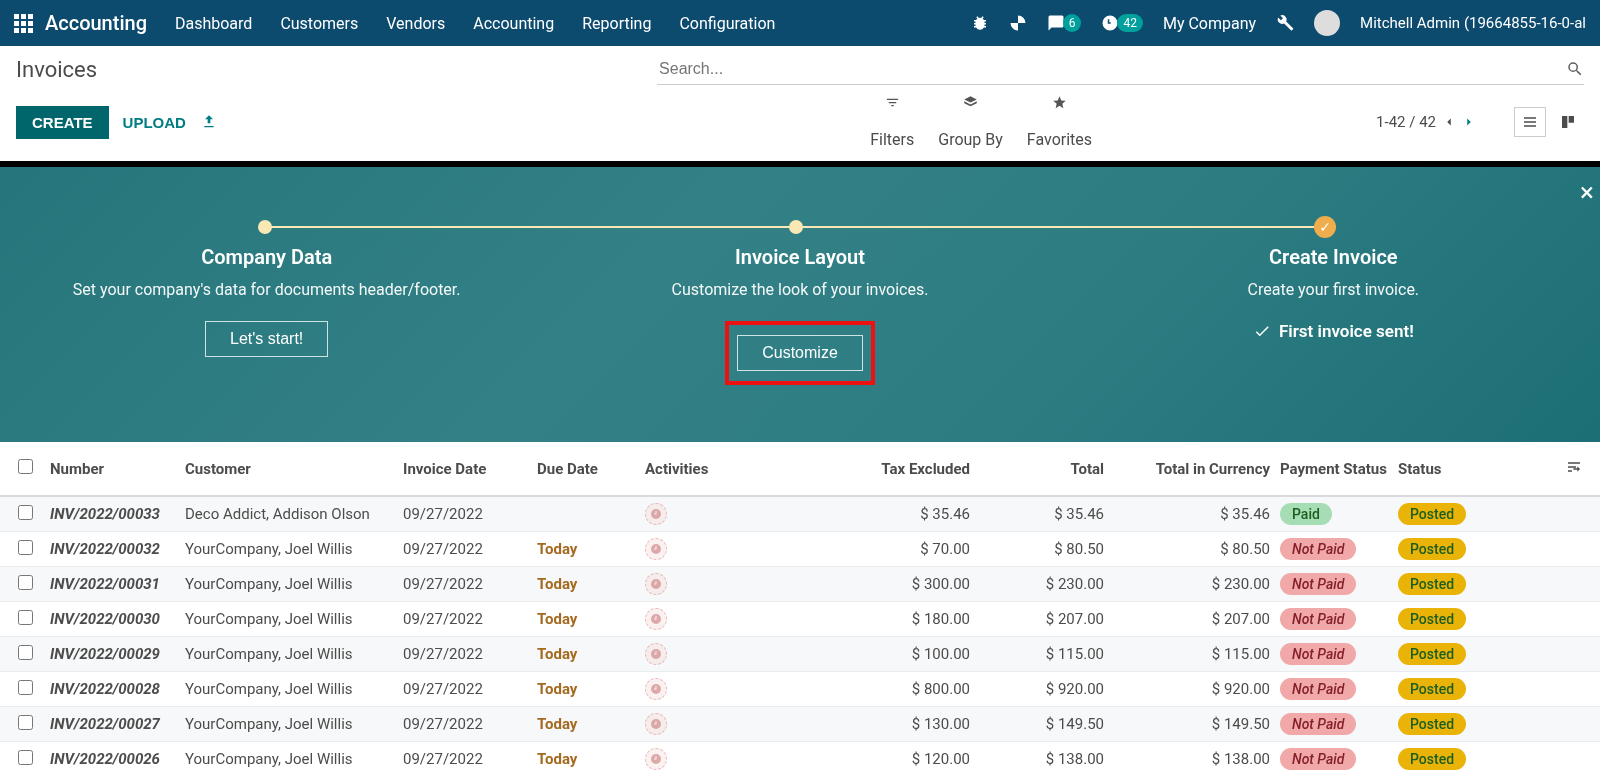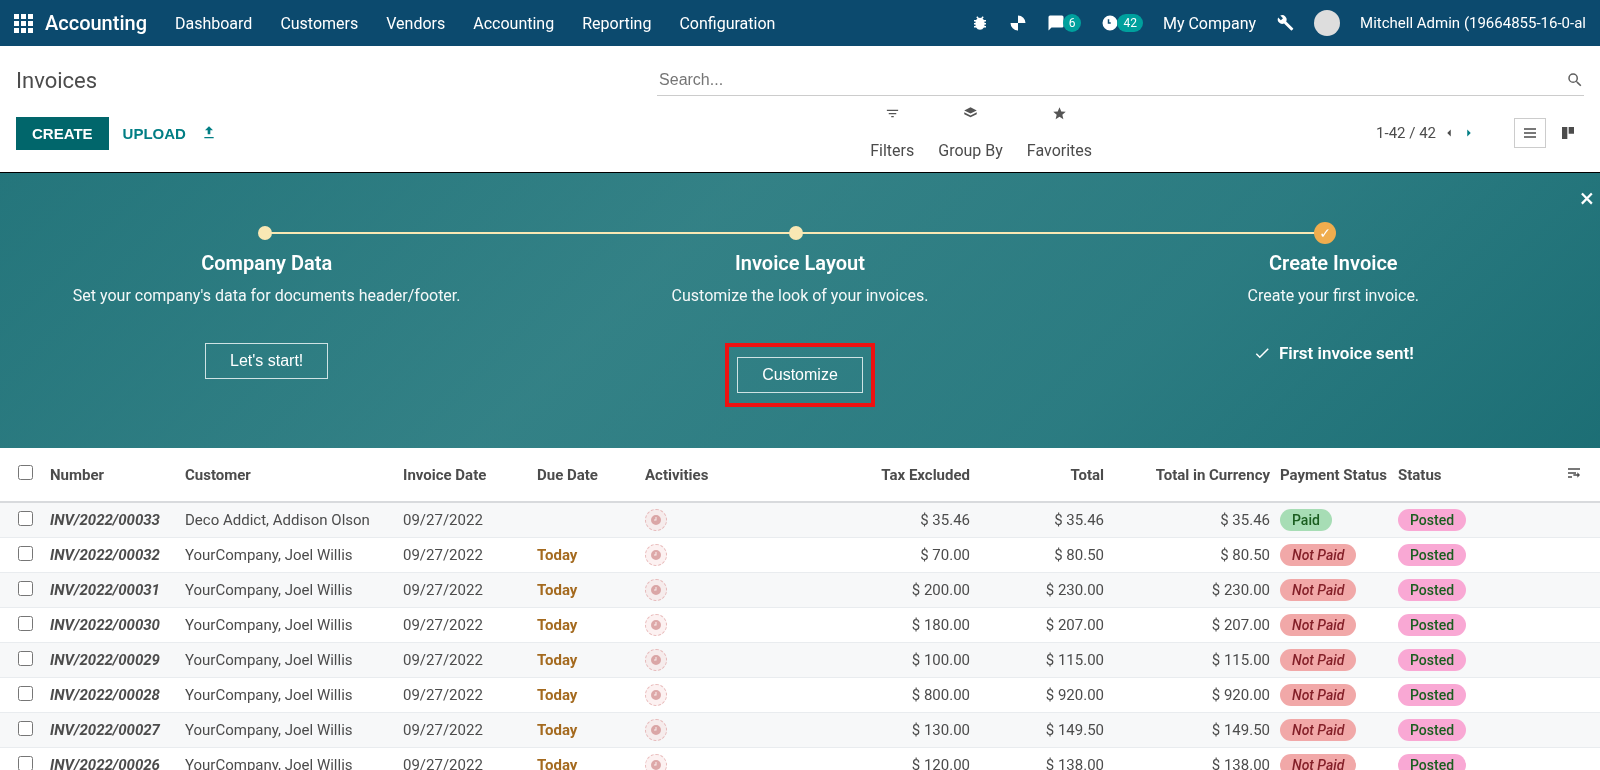--- a/index.html
+++ b/index.html
@@ -15,21 +15,21 @@
 .sp { flex: 1; }
 .sys { display: flex; align-items: center; gap: 20px; }
 .sysicon { fill: #fff; width: 18px; height: 18px; display: block; }
 .chipwrap { position: relative; display: flex; align-items: center; }
 .chip { background: #00A09D; color: #fff; font-size: 12px; padding: 2px 6px; border-radius: 10px; margin-left: -2px; }
 .company { font-size: 16px; }
 .avatar { width: 26px; height: 26px; background: #ddd; border-radius: 50%; overflow: hidden; display: inline-block; }
 .username { font-size: 15px; }
 
 
-.cp { padding: 19px 16px 0; border-bottom: 1px solid #000000; }
+.cp { padding: 8px 16px 0; border-bottom: 6px solid #000000; }
 .cp-top { display: flex; align-items: center; }
 .cp-title { font-size: 22px; color: #4c4c4c; }
 .search { flex: 1; margin-left: 560px; position: relative; }
 .search input { width: 100%; border: none; border-bottom: 1px solid #ccc; font-size: 16px; padding: 6px 28px 6px 2px; outline: none; color: #888; }
 .search svg { position: absolute; right: 0; top: 6px; width: 18px; height: 18px; fill: #5f5f5f; }
 
 .cp-bottom { display: flex; align-items: center; padding: 10px 0 12px; }
 .cp-left { display: flex; align-items: center; gap: 14px; }
 .btn-create { background: #01666B; color: #fff; border: none; padding: 8px 16px; font-weight: 700; font-size: 15px; cursor: pointer; }
 .btn-upload { color: #017E84; font-weight: 700; background: none; border: none; cursor: pointer; font-size: 15px; }
@@ -54,21 +54,21 @@
 .banner-close { position: absolute; right: 6px; top: 10px; font-size: 26px; cursor: pointer; color: #fff; }
 .progress { position: absolute; left: 0; right: 0; top: 50px; height: 20px; }
 .progline { position: absolute; top: 9px; left: 16.5%; right: 17%; height: 2px; background: #F9E8B4; }
 .dot { position: absolute; top: 3px; width: 14px; height: 14px; border-radius: 50%; background: #F9E8B4; }
 .dot1 { left: 16.1%; }
 .dot2 { left: 49.3%; }
 .dot3 { right: 16.5%; width: 22px; height: 22px; top: -1px; background: #F0AD4E; display: flex; align-items: center; justify-content: center; font-size: 14px; }
 .cards { display: flex; width: 100%; margin-top: 78px; }
 .card { flex: 1; text-align: center; padding: 0 30px; }
 .card h3 { font-size: 20px; font-weight: 600; margin-bottom: 10px; }
-.card p { font-size: 16px; opacity: .95; margin-bottom: 36px; line-height: 1.4; }
+.card p { font-size: 16px; opacity: .95; margin-bottom: 20px; line-height: 1.4; }
 .card .obtn { display: inline-block; border: 1.5px solid #cfe3e4; padding: 8px 24px; color: #fff; font-size: 16px; cursor: pointer; background: transparent; }
 .highlight-box { display: inline-block; border: 4px solid #e11; padding: 10px 8px; }
 .card .done { display: inline-flex; align-items: center; gap: 8px; font-weight: 600; font-size: 17px; }
 .done svg { width: 18px; height: 18px; fill: #fff; }
 
 
 .tbl { width: 100%; }
 .thead, .trow { display: grid; grid-template-columns:
   50px 135px 218px 134px 108px 210px 125px 134px 166px 118px 143px 55px;
   align-items: center; height: 35px; padding: 0 0 0 0; border-bottom: 1px solid #e9ecef; }
@@ -77,21 +77,21 @@
 .thead .settings svg { width: 16px; height: 16px; fill: #4c4c4c; }
 .cell { padding-right: 6px; white-space: nowrap; overflow: hidden; text-overflow: ellipsis; }
 .num { font-weight: 700; color: #4c4c4c; font-style: italic; }
 .money { text-align: right; padding-right: 10px; }
 .due-today { color: #A46A1F; font-weight: 700; }
 .actv { width: 22px; height: 22px; border: 1.5px dashed rgba(220,150,150,.6); border-radius: 50%; display: flex; align-items: center; justify-content: center; background: rgba(245,200,200,.25); }
 .actv svg { width: 12px; height: 12px; fill: rgba(200,120,120,.6); }
 .badge { display: inline-block; border-radius: 14px; padding: 3px 12px; font-size: 14px; font-weight: 500; }
 .badge.paid { background: #A7DDB5; color: #1b5e20; }
 .badge.notpaid { background: #F1A8A8; color: #842029; font-style: italic; }
-.badge.posted { background: #f9a8d4; color: #1b5e20; }
+.badge.posted { background: #eab308; color: #1b5e20; }
 input[type=checkbox] { width: 15px; height: 15px; margin-left: 18px; }
 .trow:nth-child(odd) { background: #f7f8f9; }
 </style>
 </head>
 <body>
 
 <div class="topnav">
   <div class="apps-icon">
       <span></span>
       <span></span>
@@ -301,21 +301,21 @@
         <div class="cell">YourCompany, Joel Willis</div>
         <div class="cell">09/27/2022</div>
         <div class="cell due-today">Today</div>
         <div class="cell">
           <div class="actv">
             <svg viewBox="0 0 24 24">
               <path d="M12 2a10 10 0 1010 10A10 10 0 0012 2zm1 11H8v-2h3V6h2z"></path>
             </svg>
           </div>
         </div>
-        <div class="cell money">$ 200.00</div>
+        <div class="cell money">$ 300.00</div>
         <div class="cell money">$ 230.00</div>
         <div class="cell money">$ 230.00</div>
         <div class="cell"><span class="badge notpaid">Not Paid</span></div>
         <div class="cell"><span class="badge posted">Posted</span></div>
         <div class="cell"></div>
       </div>
       <div class="trow">
         <div class="cell"><input type="checkbox" style=""></div>
         <div class="cell num">INV/2022/00030</div>
         <div class="cell">YourCompany, Joel Willis</div>

